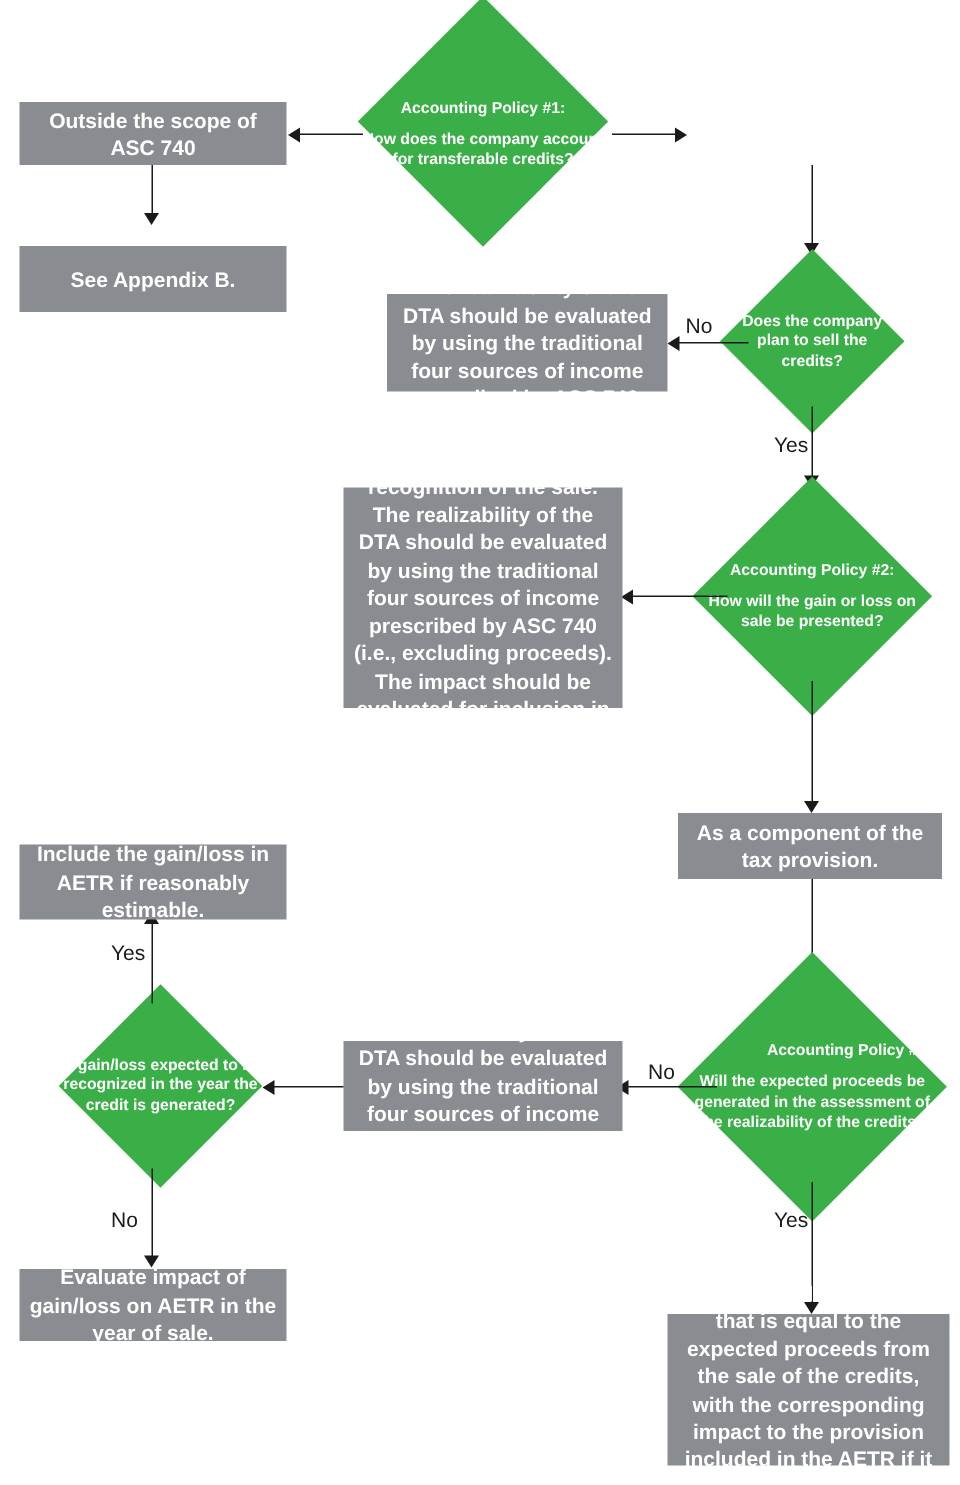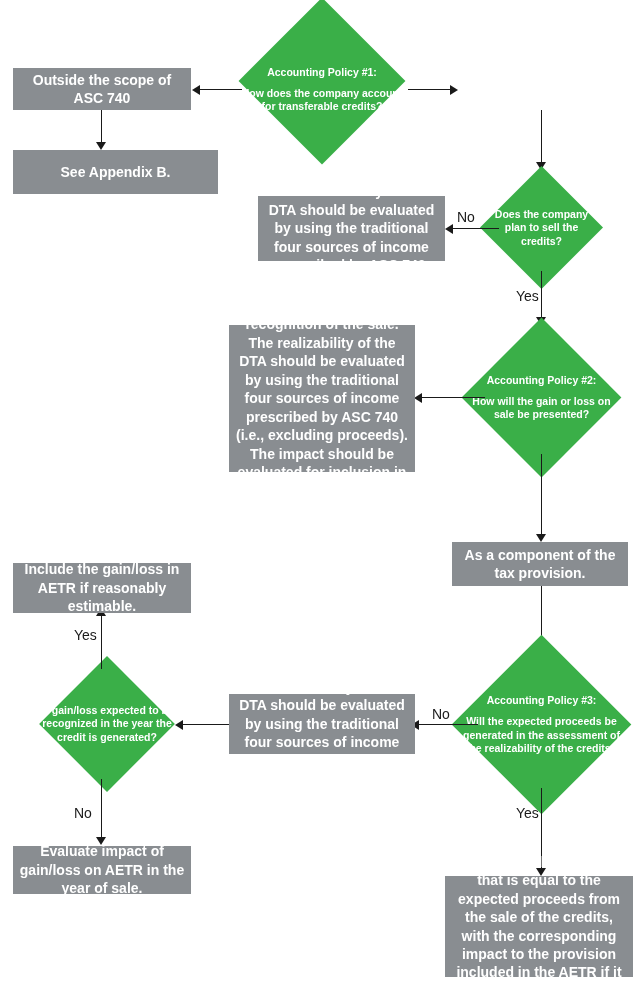--- a/index.html
+++ b/index.html
@@ -118,21 +118,21 @@
   <div class="diamond-label" style="left:240px; top:30px; width:164px; height:120px;">
     <span class="d-title">Accounting Policy #1:</span>
     <span class="d-q">How does the company account for transferable credits?</span>
   </div>
 
   <div class="box" style="left:13px; top:68px; width:178px; height:42px;">Outside the scope of ASC 740</div>
 
   <div class="vline" style="left:101px; top:110px; height:34px;"></div>
   <div class="arrow down" style="left:96px; top:142px;"></div>
 
-  <div class="box" style="left:13px; top:150px; width:205px; height:44px;">See Appendix B.</div>
+  <div class="box" style="left:13px; top:164px; width:178px; height:44px;">See Appendix B.</div>
 
 
   <div class="vline" style="left:541px; top:110px; height:54px;"></div>
   <div class="arrow down" style="left:536px; top:162px;"></div>
 
   <div class="diamond" style="left:498px; top:184px; width:87px; height:87px;"></div>
   <div class="diamond-label" style="left:483px; top:189px; width:117px; height:78px;">
     <span class="d-q">Does the company plan to sell the credits?</span>
   </div>
 
@@ -159,21 +159,21 @@
 
   <div class="vline" style="left:541px; top:454px; height:82px;"></div>
   <div class="arrow down" style="left:536px; top:534px;"></div>
 
   <div class="box" style="left:452px; top:542px; width:176px; height:44px;">As a component of the tax provision.</div>
 
   <div class="vline" style="left:541px; top:586px; height:60px;"></div>
   <div class="arrow down" style="left:536px; top:644px;"></div>
 
   <div class="diamond" style="left:478px; top:661px; width:127px; height:127px;"></div>
-  <div class="diamond-label" style="left:462px; top:668px; width:159px; height:114px;">
+  <div class="diamond-label" style="left:462px; top:668px; width:159px; height:114px;align-items:flex-end;">
     <span class="d-title">Accounting Policy #3:</span>
     <span class="d-q">Will the expected proceeds be generated in the assessment of the realizability of the credits?</span>
   </div>
 
   <div class="hline" style="left:416px; top:724px; width:62px;"></div>
   <div class="arrow left" style="left:411px; top:720px;"></div>
   <div class="edge-label" style="left:432px; top:706px;">No</div>
 
   <div class="box" style="left:229px; top:694px; width:186px; height:60px;">The realizability of the DTA should be evaluated by using the traditional four sources of income prescribed by ASC 740.</div>
 

